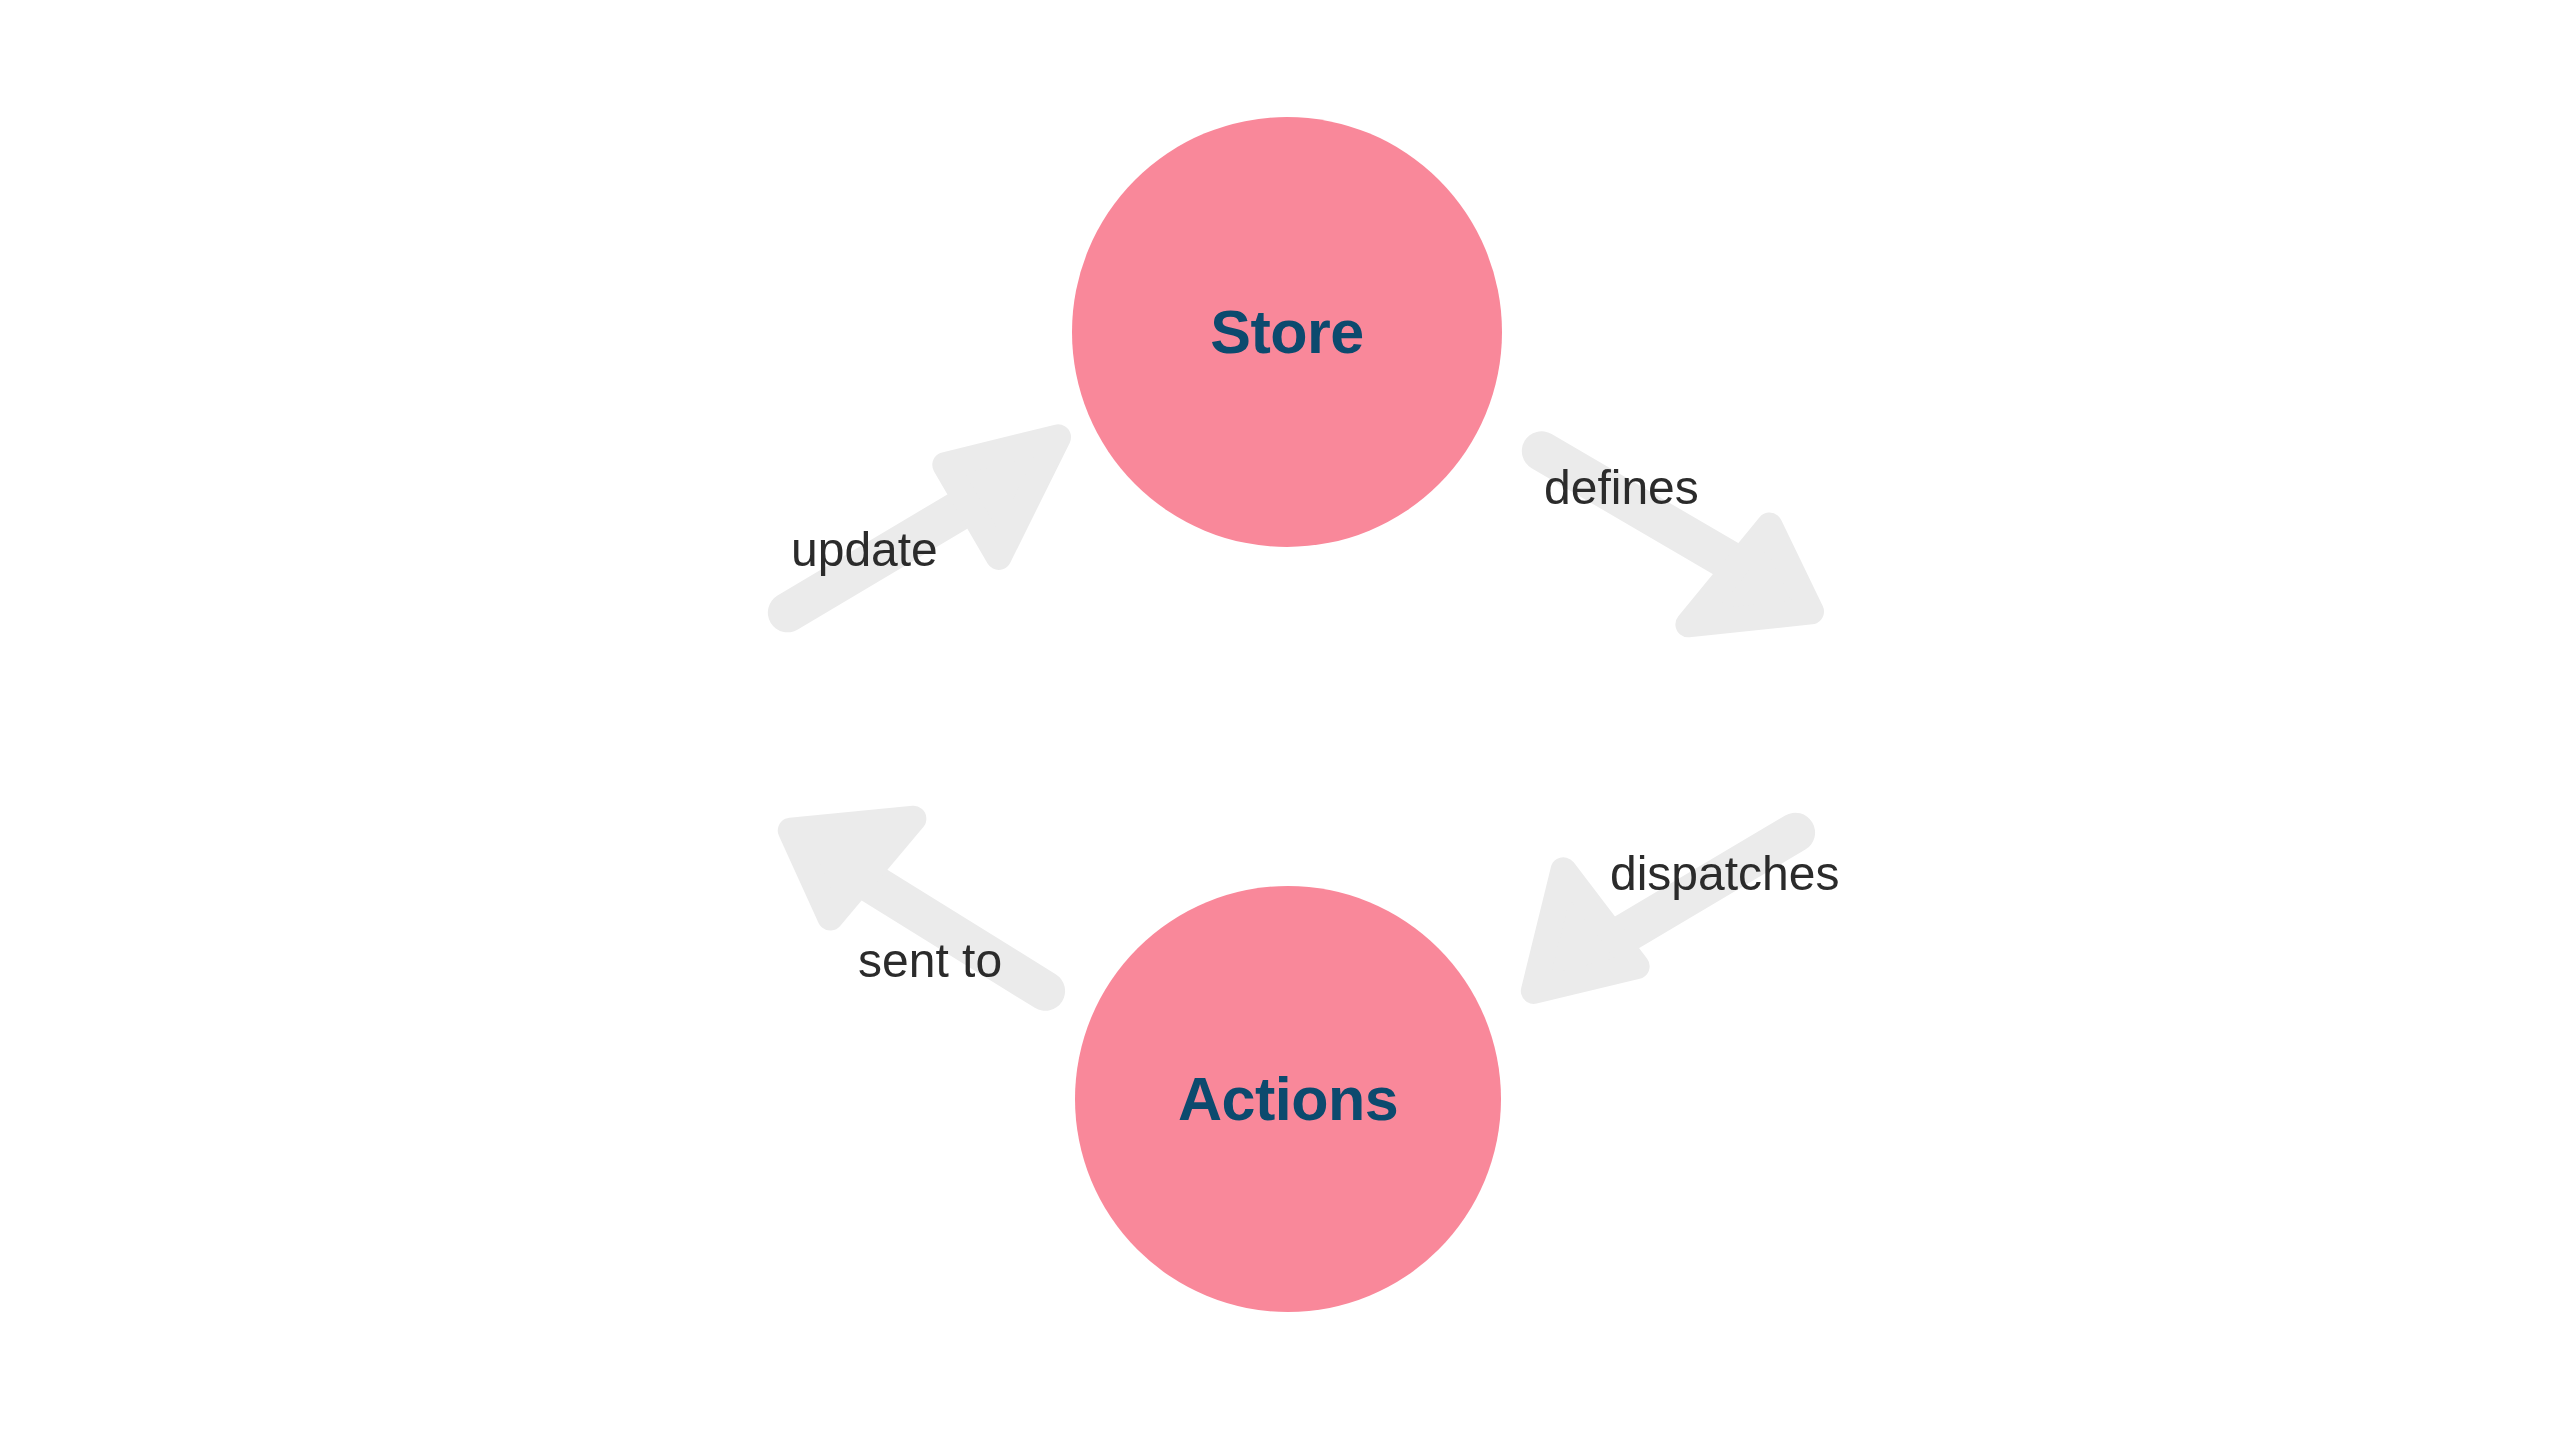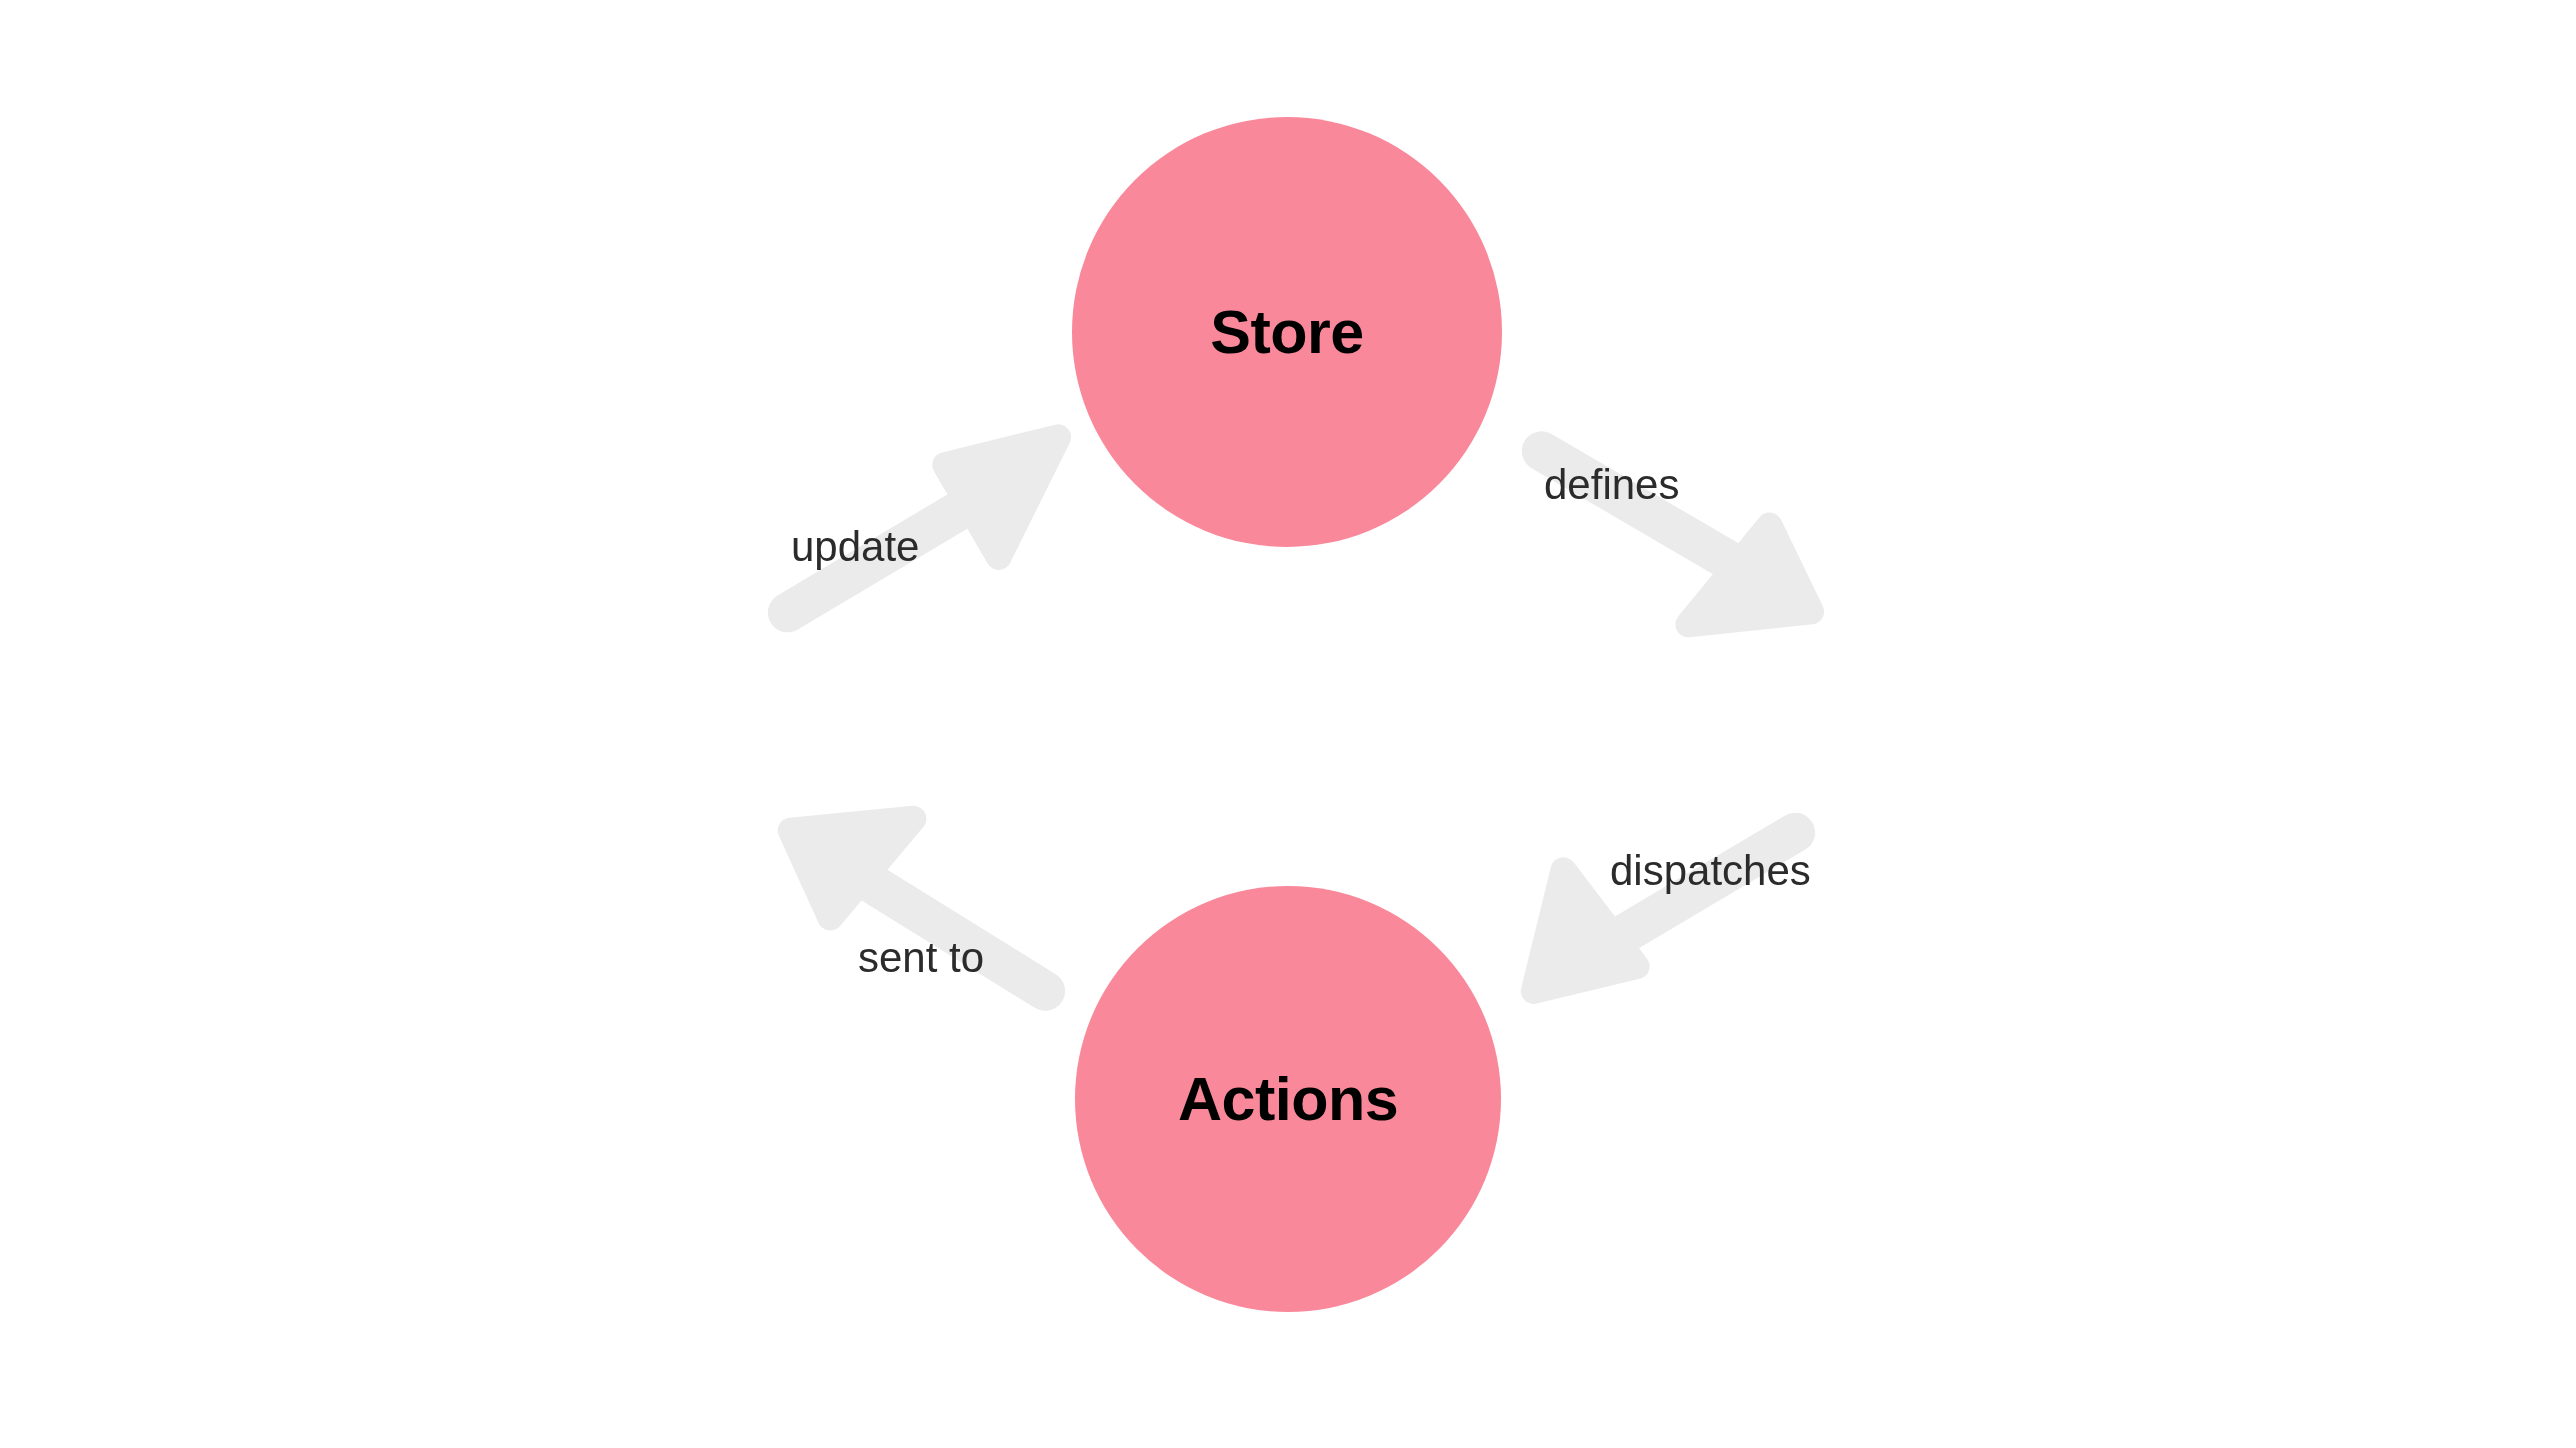--- a/index.html
+++ b/index.html
@@ -28,34 +28,34 @@
   }
   .node-circle {
     position: absolute;
     border-radius: 50%;
     display: flex;
     align-items: center;
     justify-content: center;
     box-sizing: border-box;
   }
   .node-label {
-    color: #000000;
+    color: #0c4a6e;
     font-family: "Liberation Sans", sans-serif;
     font-weight: bold;
     font-size: 61px;
     letter-spacing: -0.5px;
     line-height: 1;
     user-select: none;
   }
   .edge-label {
     position: absolute;
     color: #2b2b2b;
     font-family: "Liberation Sans", sans-serif;
     font-weight: 300;
-    font-size: 42px;
+    font-size: 48px;
     line-height: 1;
     white-space: nowrap;
     user-select: none;
   }
   
   #node-store   { left: 1072px; top: 117px;  width: 430px; height: 430px; }
   #node-reducers{ left: 325px;  top: 505px;  width: 433px; height: 433px; }
   #node-ui      { left: 1825px; top: 509px;  width: 426px; height: 426px; }
   #node-actions { left: 1075px; top: 886px;  width: 426px; height: 426px; }
 

